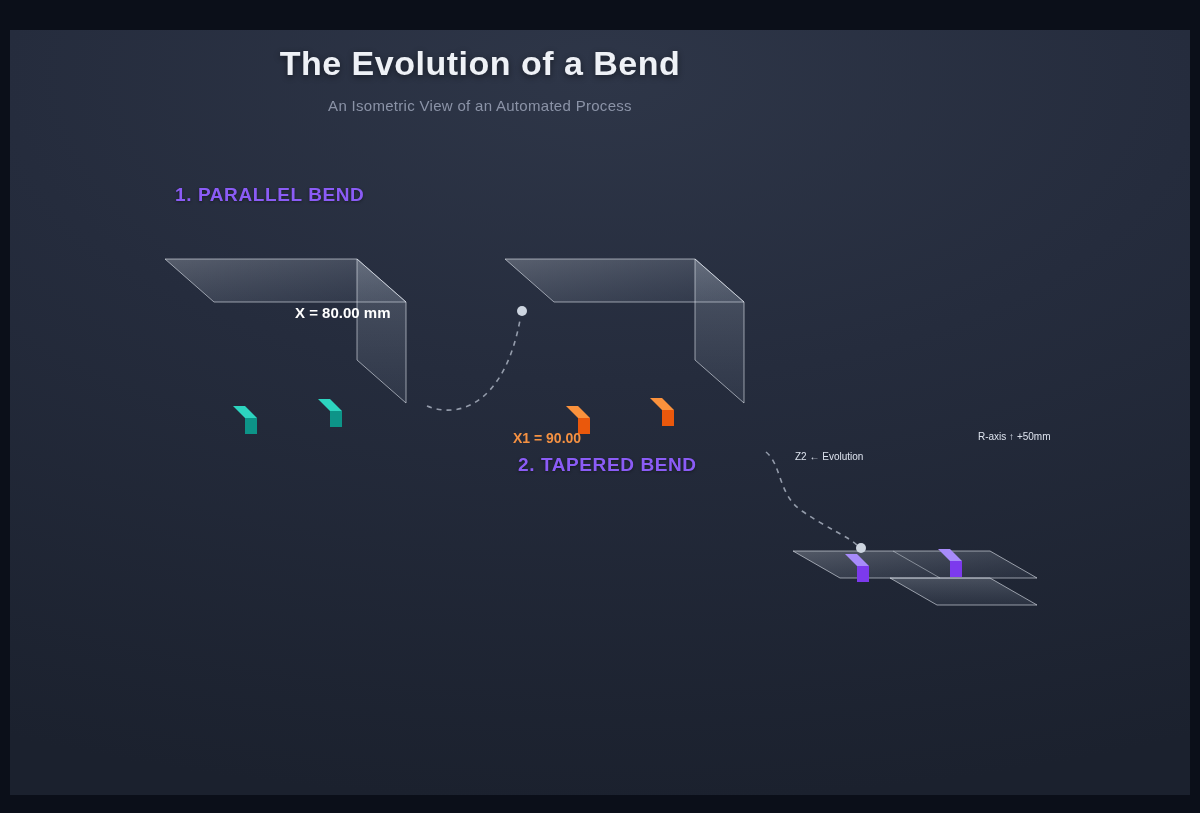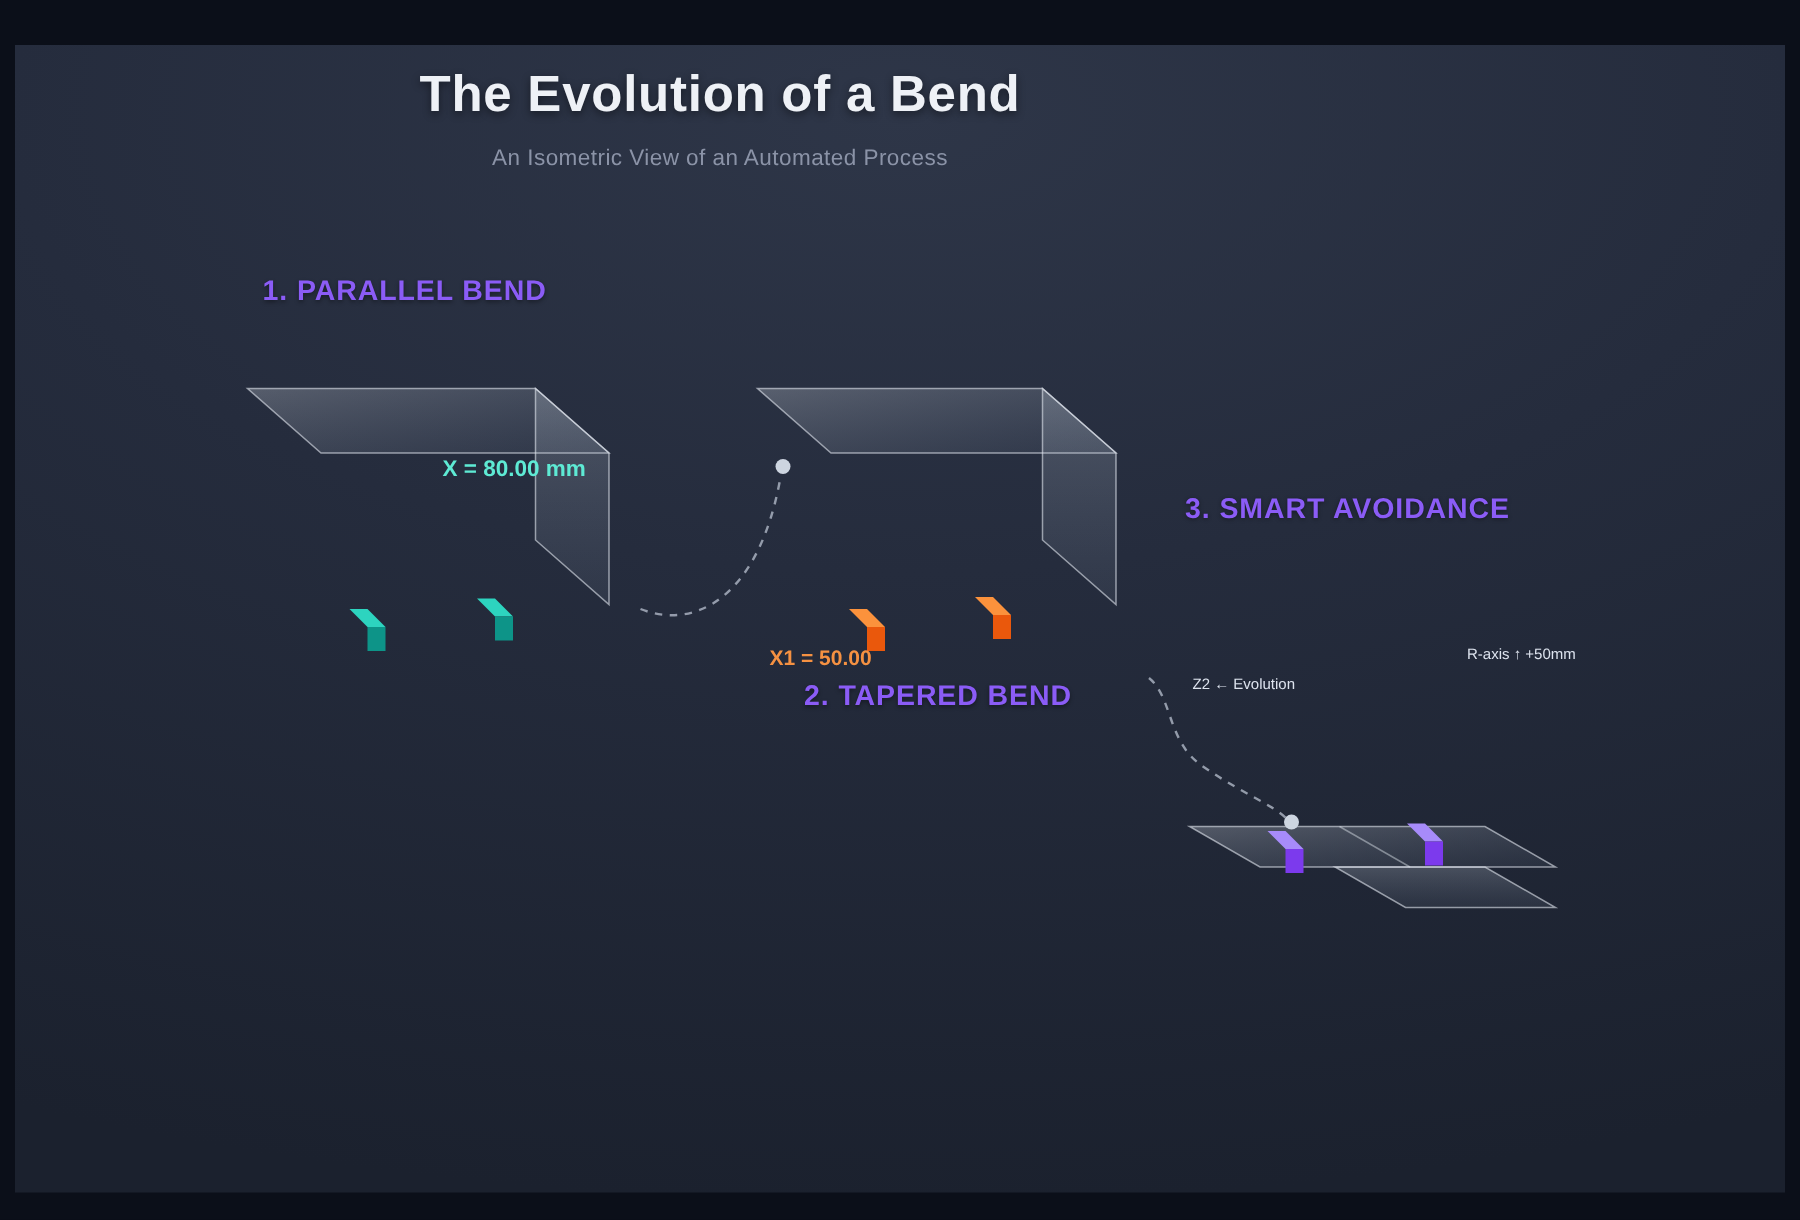--- a/index.html
+++ b/index.html
@@ -23,24 +23,24 @@
   }
   .subtitle{
     left:0; right:0; text-align:center; top:97px;
     font-size:15px; color:#8b93a7; letter-spacing:.3px;
   }
   .heading{
     font-size:19px; font-weight:bold; color:#8b5cf6; letter-spacing:.6px;
     text-shadow:0 1px 3px rgba(0,0,0,.4);
   }
   .h-parallel{ left:175px; top:184px; }
-  .h-tapered{ left:536px; top:454px; }
+  .h-tapered{ left:518px; top:454px; }
   .h-avoid{ left:790px; top:329px; }
   .dim{ font-weight:bold; }
-  .dim-x{ left:295px; top:304px; font-size:15px; color:#5eead4; }
+  .dim-x{ left:295px; top:304px; font-size:15px; color:#ffffff; }
   .dim-x1{ left:513px; top:430px; font-size:14px; color:#f59142; }
   .note{ font-size:10px; color:#dde3ee; font-weight:500; }
   .note-z2{ left:795px; top:451px; }
   .note-raxis{ left:978px; top:431px; }
 </style>
 </head>
 <body>
 
 <div class="canvas">
 
@@ -95,23 +95,22 @@
   </svg>
 
   <h1 class="txt title">The Evolution of a Bend</h1>
 
   <div class="txt subtitle">An Isometric View of an Automated Process</div>
 
   <div class="txt heading h-parallel">1. PARALLEL BEND</div>
 
   <div class="txt dim dim-x">X = 80.00 mm</div>
 
-  <div class="txt dim dim-x1">X1 = 50.00</div>
+  <div class="txt dim dim-x1">X1 = 90.00</div>
 
   <div class="txt heading h-tapered">2. TAPERED BEND</div>
 
-  <div class="txt heading h-avoid">3. SMART AVOIDANCE</div>
 
   <div class="txt note note-z2">Z2 ← Evolution</div>
 
   <div class="txt note note-raxis">R-axis ↑ +50mm</div>
 
 </div>
 
 </body></html>

